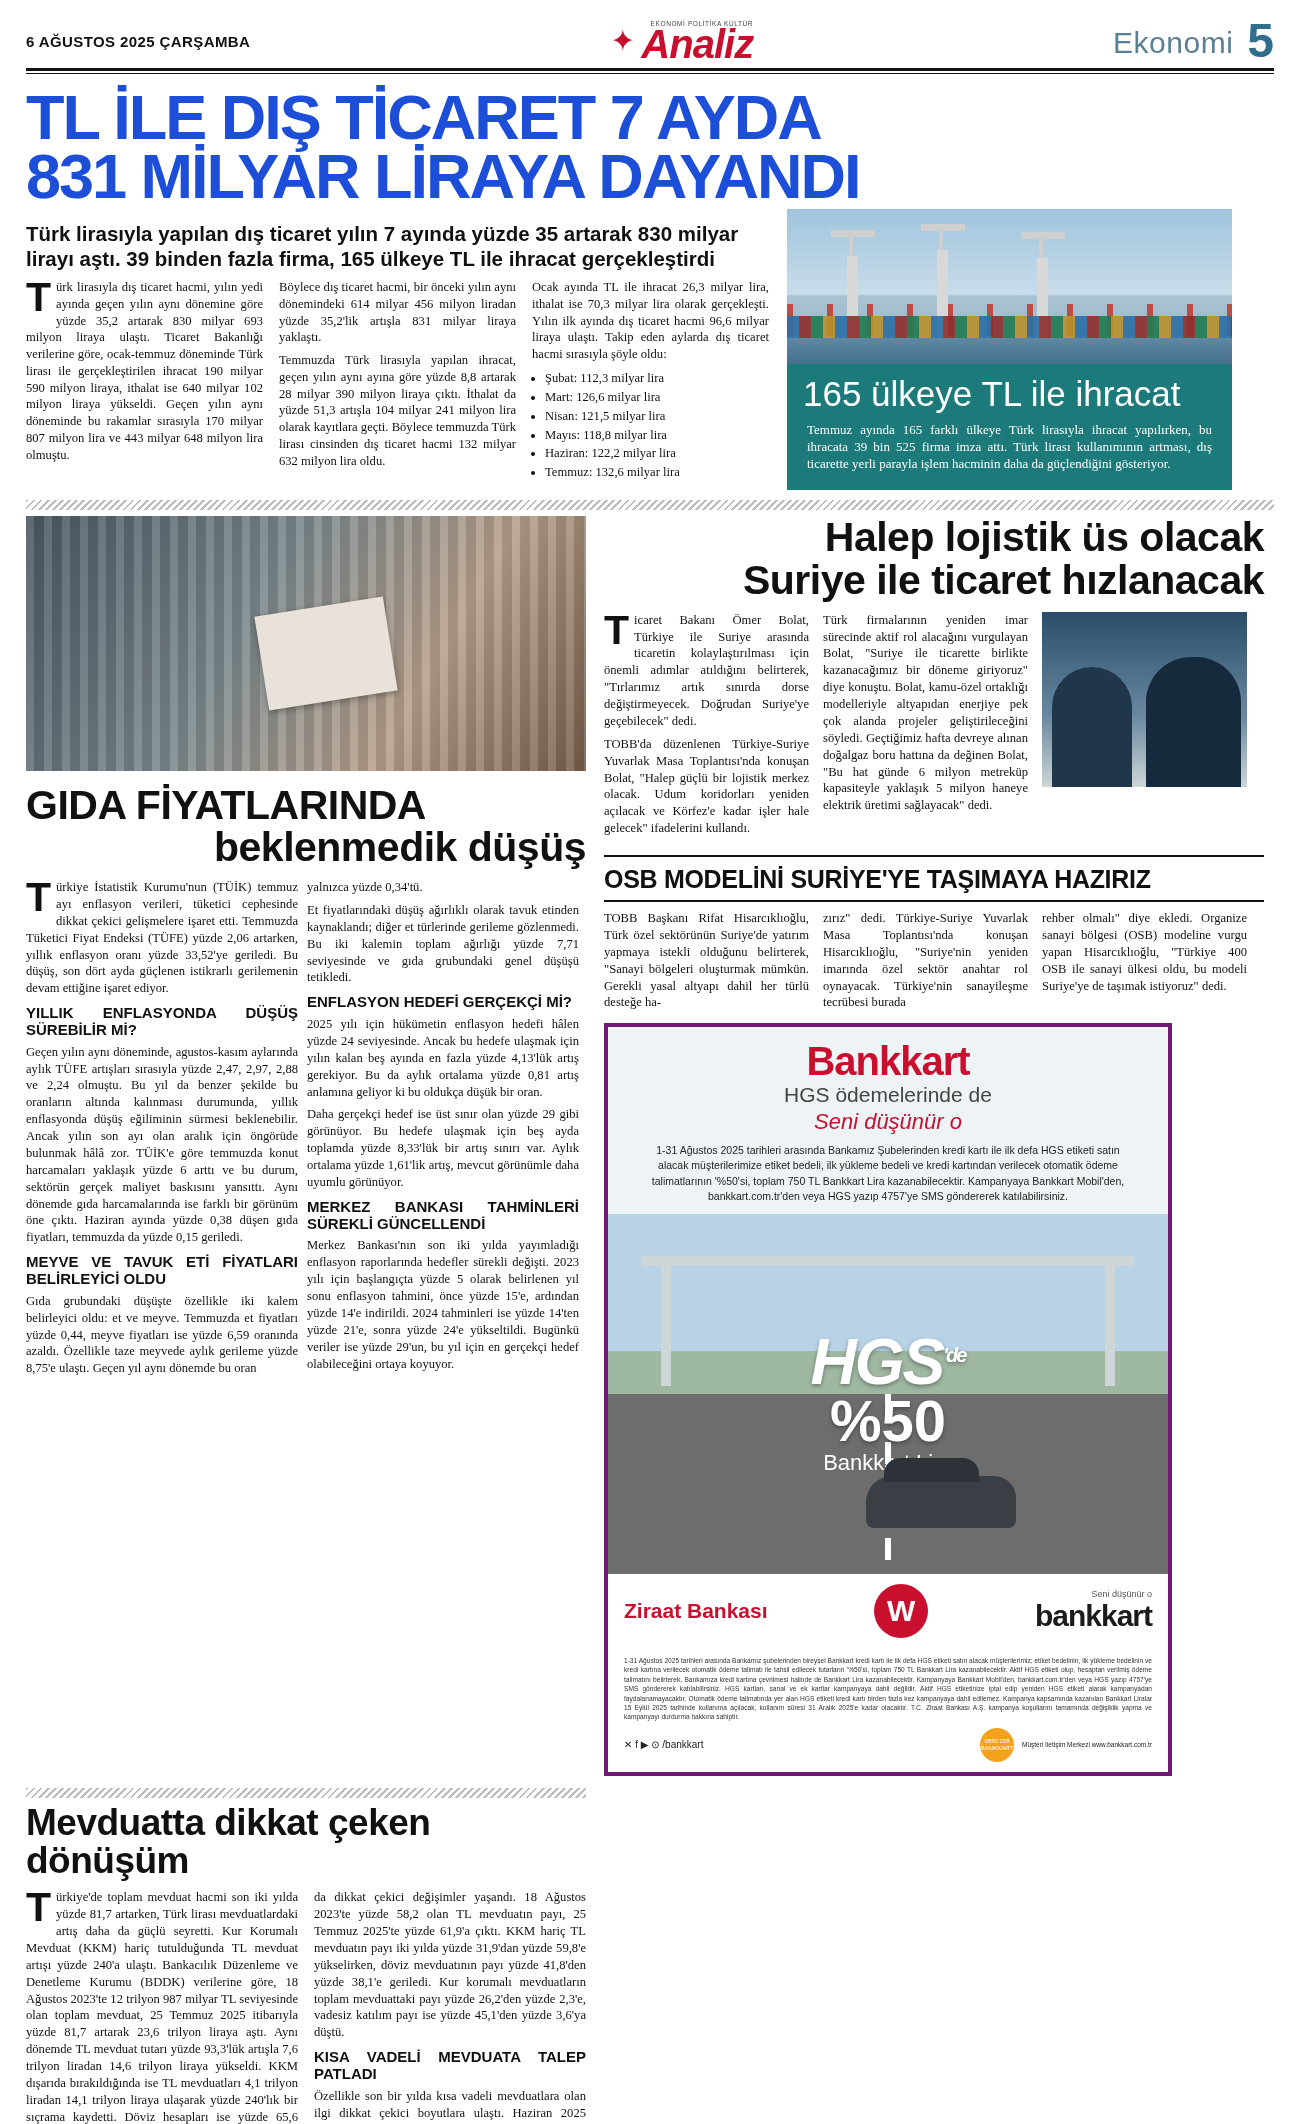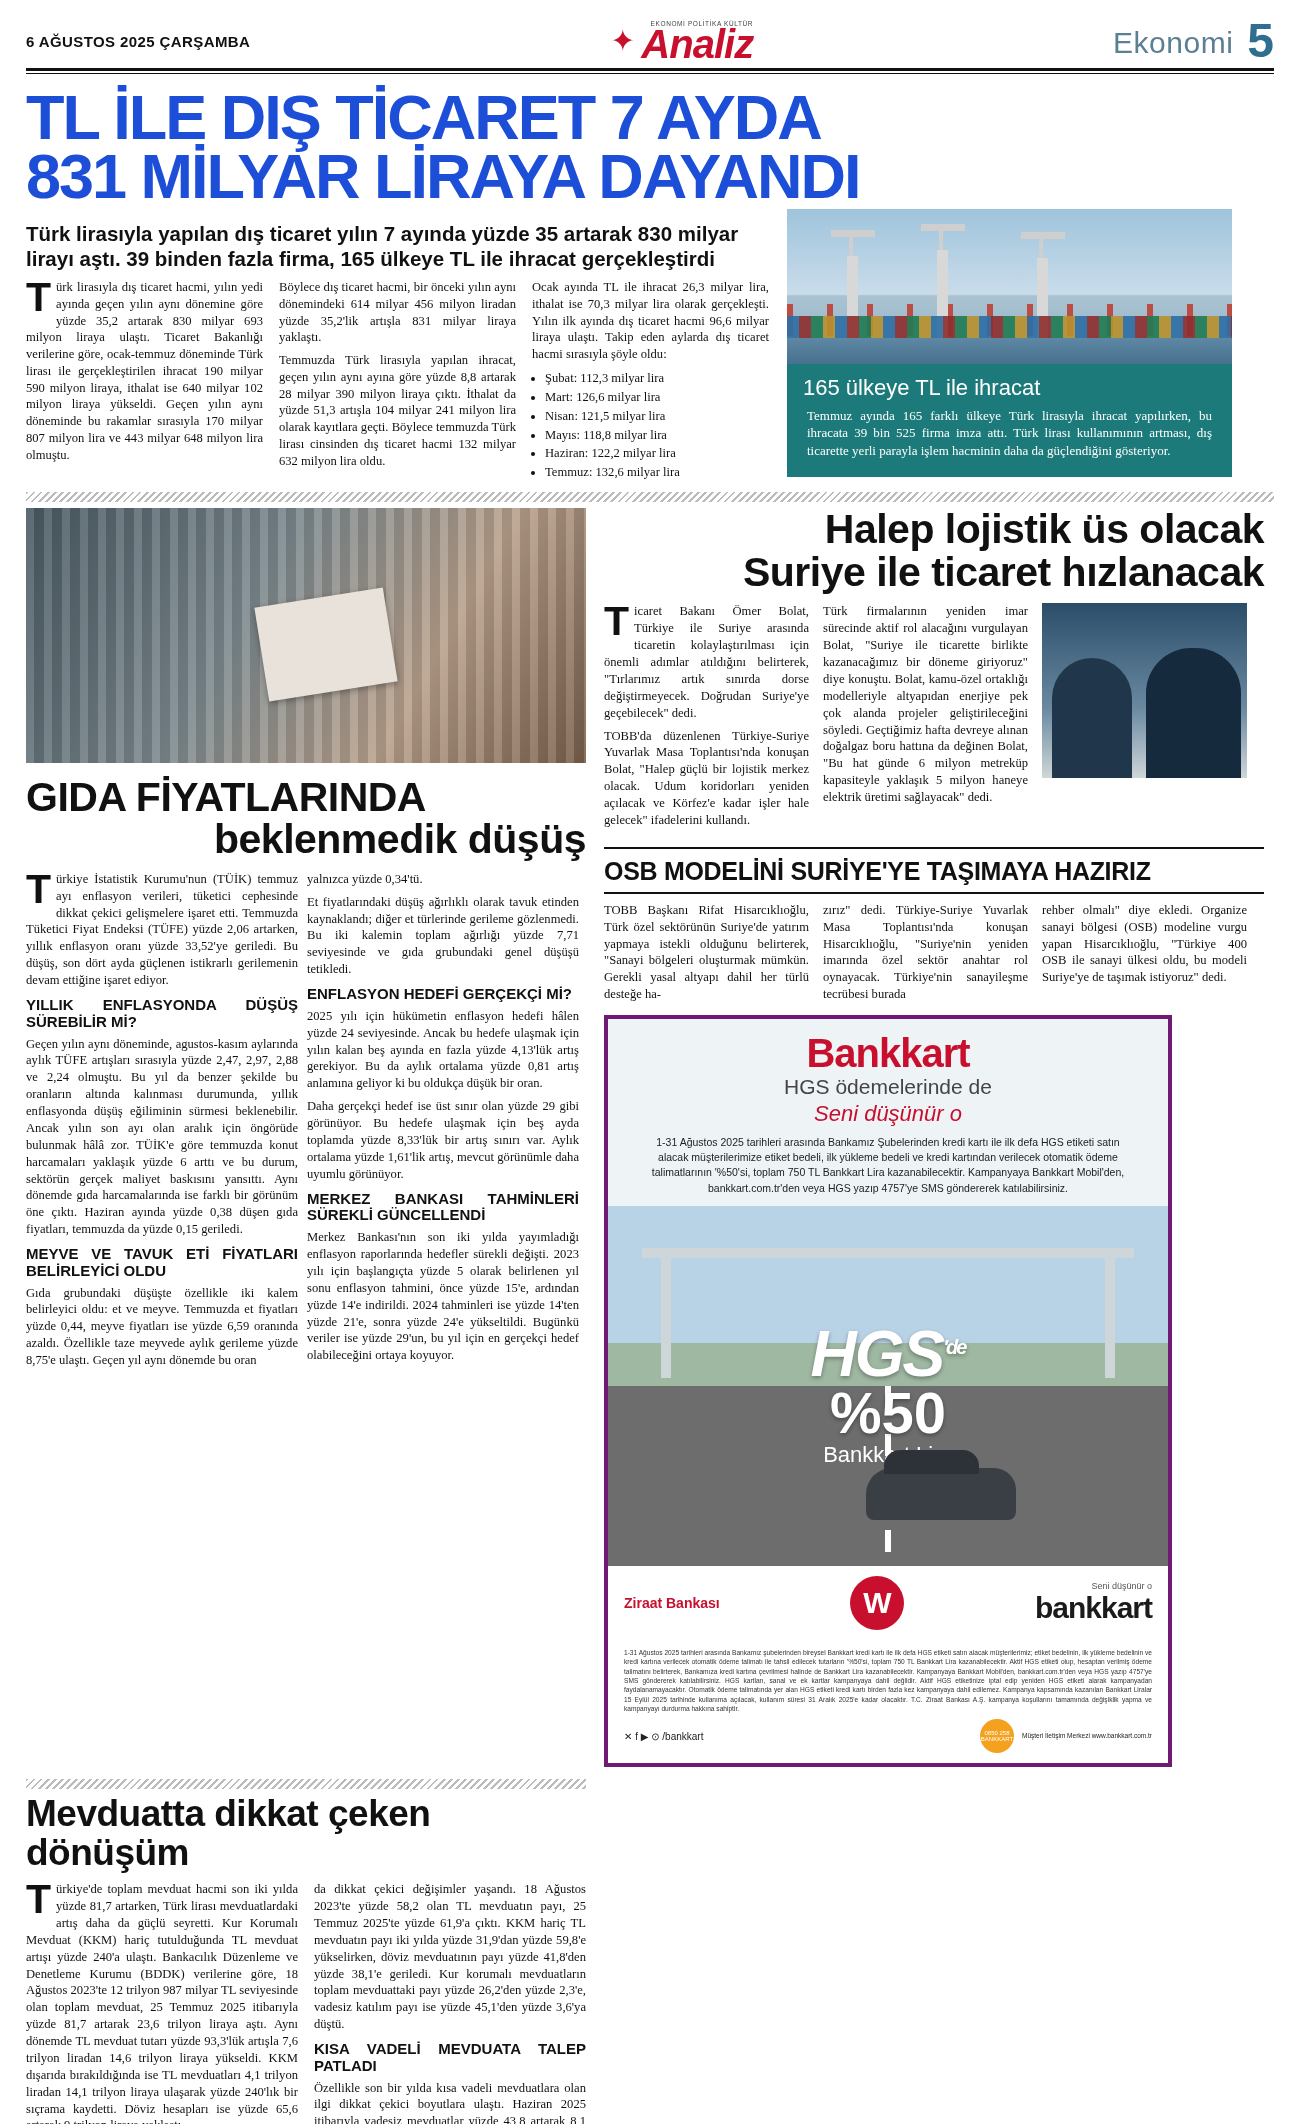--- a/index.html
+++ b/index.html
@@ -62,21 +62,21 @@
   }
   .crane { position:absolute; bottom:18px; width:11px; background:#d8d8d8; }
   .crane::before { content:""; position:absolute; top:-26px; left:-16px; width:44px; height:7px; background:#cfcfcf; }
   .crane::after { content:""; position:absolute; top:-26px; left:2px; width:4px; height:26px; background:#cfcfcf; }
   .cranes-red { position:absolute; left:0; right:0; bottom:28px; height:32px;
     background:repeating-linear-gradient(90deg,#c0392b 0 6px, transparent 6px 40px); opacity:.85; }
   .water { position:absolute; left:0; right:0; bottom:0; height:26px; background:linear-gradient(#5d87a3,#47718e); }
   .containers { position:absolute; left:0; right:0; bottom:26px; height:22px;
     background:repeating-linear-gradient(90deg,#2c6ea5 0 12px,#8d2d2d 12px 24px,#1f7a52 24px 36px,#b8902c 36px 48px); opacity:.9; }
   .teal-box { background:#1d7a7a; color:#fff; padding:12px 16px 14px; }
-  .teal-box h3 { font-family:"Liberation Sans", sans-serif; font-weight:400; font-size:22px; line-height:1.05; margin:0 0 8px; }
+  .teal-box h3 { font-family:"Liberation Sans", sans-serif; font-weight:400; font-size:35px; line-height:1.05; margin:0 0 8px; }
   .teal-box p { font-size:13px; line-height:1.32; margin:4px; text-align:justify; }
 
   .hatch { height:10px; margin:10px 0 6px;
     background:repeating-linear-gradient(135deg,#bbb 0 2px, #fff 2px 5px); }
 
   
   .mid { display:flex; gap:18px; }
   .mid-left { width:560px; }
   .food-photo { height:255px; width:100%;
     background:linear-gradient(120deg,#4a5a63,#7d8a8f 40%,#b9a18c 70%,#7a5f4c);
@@ -124,21 +124,21 @@
   .gantry::after { right:4%; }
   .hgs-badge { position:absolute; left:50%; top:120px; transform:translateX(-50%); text-align:center; color:#fff; }
   .hgs-word { font-family:"Liberation Sans", sans-serif; font-weight:700; font-style:italic; font-size:64px; letter-spacing:-2px; line-height:.9;
      text-shadow:0 2px 4px rgba(0,0,0,.35); }
   .hgs-de { font-family:"Liberation Sans", sans-serif; font-size:20px; vertical-align:super; }
   .hgs-pct { font-family:"Liberation Sans", sans-serif; font-weight:700; font-size:58px; line-height:1; text-shadow:0 2px 4px rgba(0,0,0,.35); }
   .hgs-sub { font-family:"Liberation Sans", sans-serif; font-size:22px; }
   .ad-car { position:absolute; left:46%; bottom:46px; width:150px; height:52px; background:#3a3f45; border-radius:26px 22px 8px 8px; }
   .ad-car::before { content:""; position:absolute; left:18px; top:-18px; width:95px; height:24px; background:#2d3238; border-radius:16px 16px 0 0; }
   .ad-foot { display:flex; align-items:center; justify-content:space-between; padding:10px 16px; background:#fff; }
-  .ziraat { font-family:"Liberation Sans", sans-serif; font-weight:700; font-size:14px; color:#c8102e; }
+  .ziraat { font-family:"Liberation Sans", sans-serif; font-weight:700; font-size:21px; color:#c8102e; }
   .bankkart-logo { font-family:"Liberation Sans", sans-serif; font-weight:700; font-size:30px; color:#1b1b1b; letter-spacing:-1px; }
   .w-mark { width:54px; height:54px; border-radius:50%; background:#c8102e; color:#fff;
     font-family:"Liberation Sans", sans-serif; font-weight:700; font-size:30px; display:flex; align-items:center; justify-content:center; }
   .ad-legal { font-family:"Liberation Sans", sans-serif; font-size:6.6px; line-height:1.42; color:#333; padding:8px 16px 4px; text-align:justify; background:#fff; }
   .ad-legal-foot { display:flex; align-items:center; justify-content:space-between; padding:2px 16px 10px; background:#fff; }
   .social { font-family:"Liberation Sans", sans-serif; font-size:10px; color:#222; }
   .badges { display:flex; gap:8px; align-items:center; }
   .badge-circ { width:34px; height:34px; border-radius:50%; background:#f4a11d; color:#fff;
      font-family:"Liberation Sans", sans-serif; font-size:6px; display:flex; align-items:center; justify-content:center; text-align:center; line-height:1.05; }
   .badge-txt { font-family:"Liberation Sans", sans-serif; font-size:6.5px; line-height:1.25; color:#222; }

